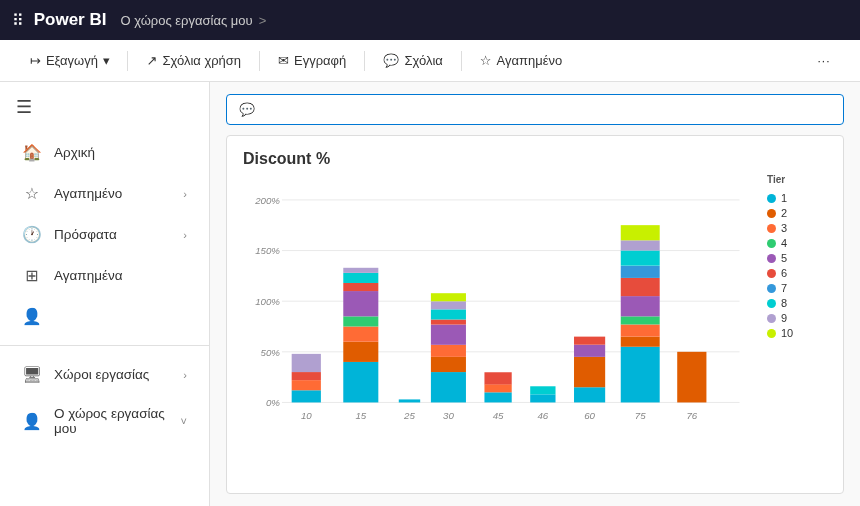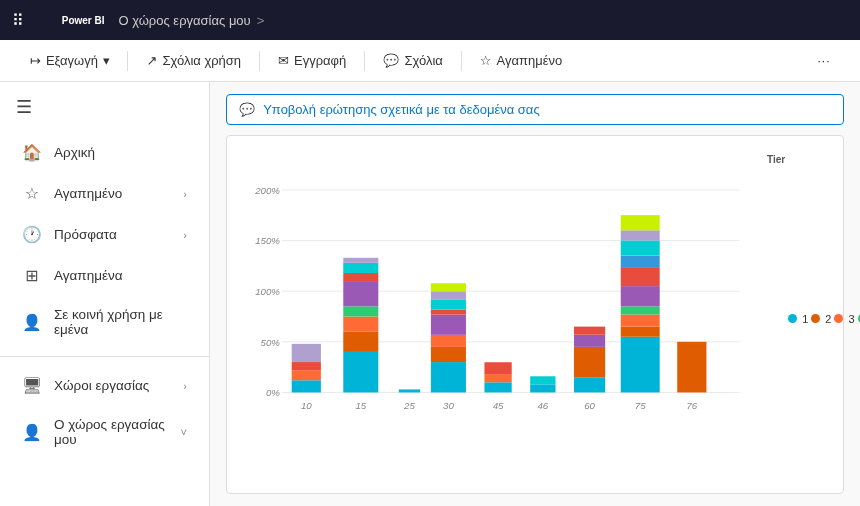--- a/index.html
+++ b/index.html
@@ -16,23 +16,22 @@
       flex-shrink: 0;
     }
     .topbar-grid-icon {
       color: white;
       font-size: 16px;
       cursor: pointer;
     }
     .topbar-logo {
       color: white;
       font-weight: 700;
-      font-size: 10px;
+      font-size: 17px;
       margin-right: 4px;
-      margin-left: 28px;
     }
     .topbar-breadcrumb {
       display: flex;
       align-items: center;
       gap: 6px;
       color: #ccc;
       font-size: 13px;
     }
     .topbar-breadcrumb .sep { color: #888; }
     .topbar-breadcrumb .current { color: #e3b341; font-weight: 600; }
@@ -154,21 +153,21 @@
       gap: 8px;
     }
     .chart-main {
       flex: 1;
       position: relative;
       font-style: italic;
     }
     .chart-legend {
       width: 60px;
       display: flex;
-      flex-direction: row;
+      flex-direction: column;
       gap: 3px;
       padding-top: 4px;
     }
     .legend-title {
       font-size: 10px;
       font-weight: 600;
       color: #555;
       margin-bottom: 4px;
     }
     .legend-item {
@@ -260,42 +259,41 @@
       <span class="sidebar-icon">🕐</span>
       <span>Πρόσφατα</span>
       <span class="sidebar-chevron">›</span>
     </div>
     <div class="sidebar-item">
       <span class="sidebar-icon">⊞</span>
       <span>Αγαπημένα</span>
     </div>
     <div class="sidebar-item">
       <span class="sidebar-icon">👤</span>
-      <span>Σε κοινή χρήση με εμένα</span>
     </div>
     <div class="sidebar-divider"></div>
     <div class="sidebar-item">
       <span class="sidebar-icon">🖥</span>
       <span>Χώροι εργασίας</span>
       <span class="sidebar-chevron">›</span>
     </div>
     <div class="sidebar-item">
       <span class="sidebar-icon">👤</span>
       <span>Ο χώρος εργασίας μου</span>
       <span class="sidebar-chevron">˅</span>
     </div>
   </div>
 
   <div class="content">
     <div class="ask-question-bar">
       <span>💬</span>
-      <span>Υποβολή ερώτησης σχετικά με τα δεδομένα σας</span>
     </div>
 
     <div class="chart-card">
+      <div class="chart-title">Discount %</div>
 
       <div class="chart-area">
         <div class="chart-main">
           <svg class="chart-svg" viewBox="0 0 530 300" preserveAspectRatio="xMidYMid meet">
 
             <line x1="40" y1="20" x2="510" y2="20" class="grid-line"></line>
             <line x1="40" y1="72" x2="510" y2="72" class="grid-line"></line>
             <line x1="40" y1="124" x2="510" y2="124" class="grid-line"></line>
             <line x1="40" y1="176" x2="510" y2="176" class="grid-line"></line>
             <line x1="40" y1="228" x2="510" y2="228" class="grid-line"></line>

